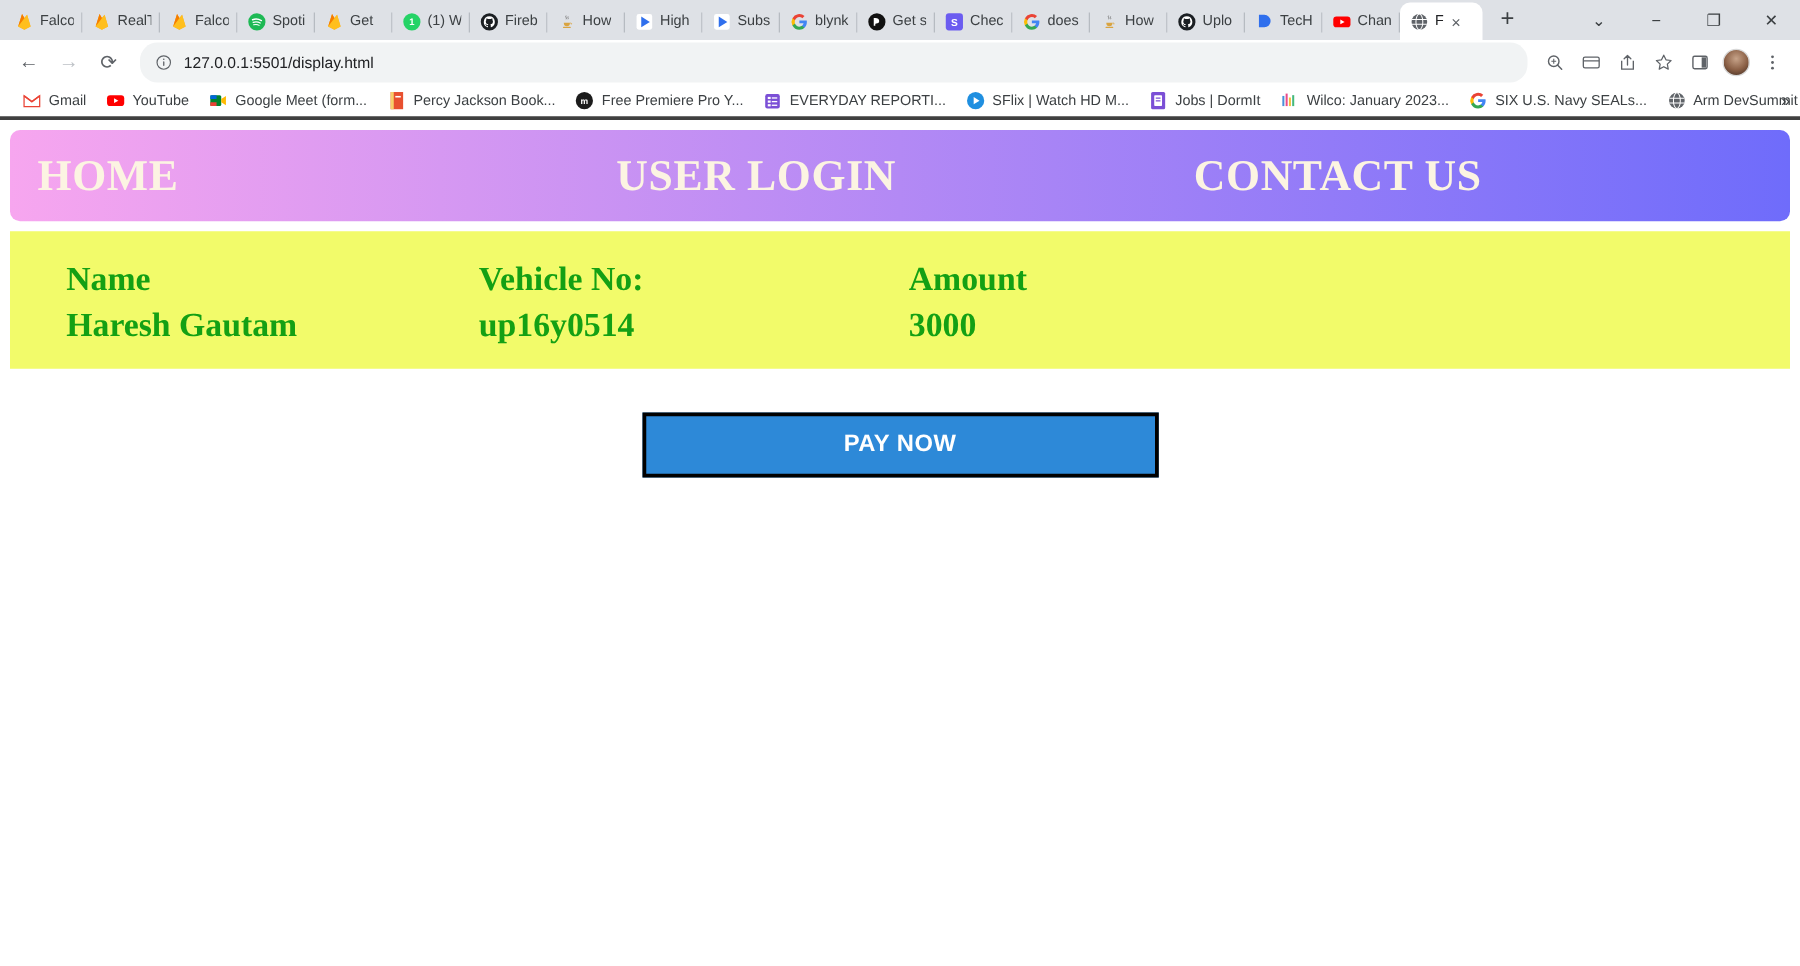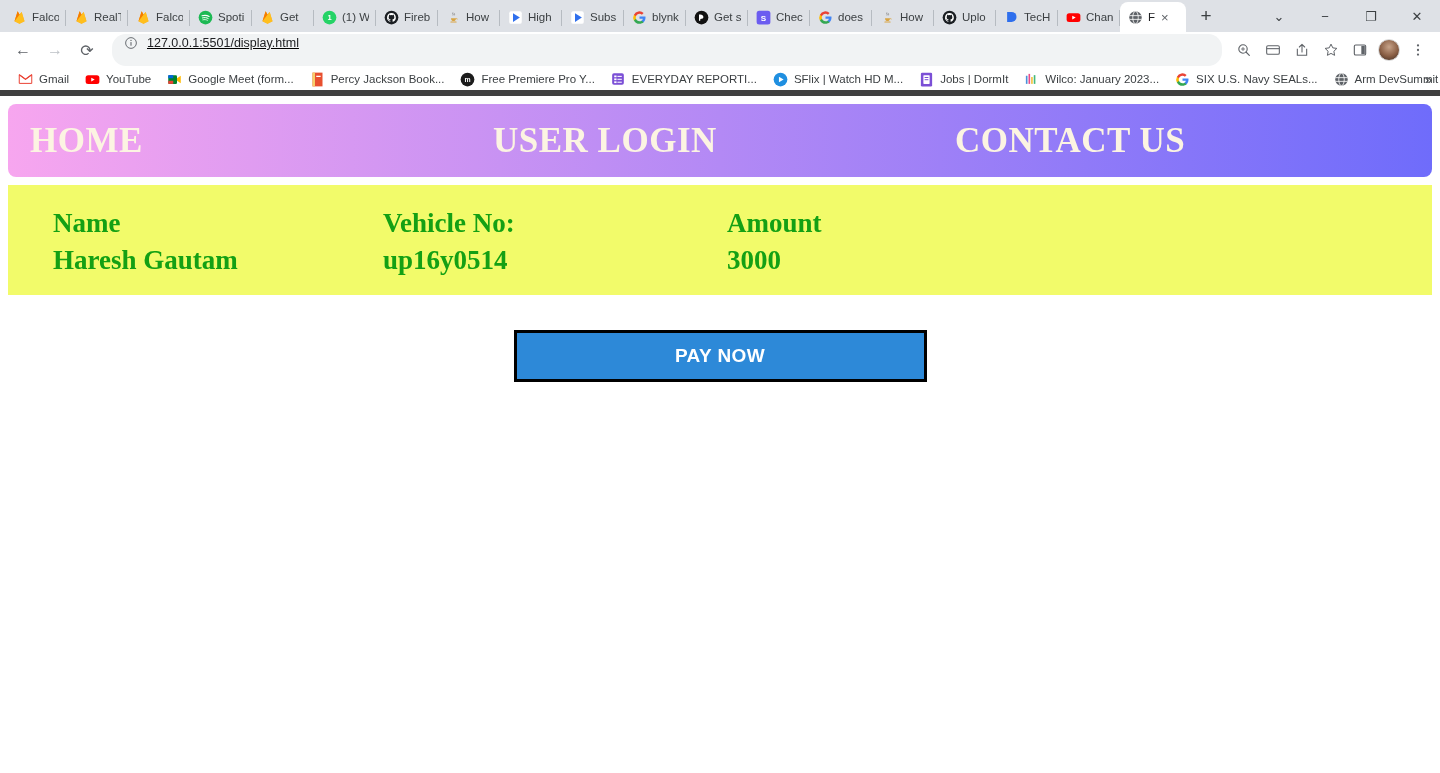--- a/index.html
+++ b/index.html
@@ -100,43 +100,42 @@
     color: #5f6368; font-size: 16px;
     border-radius: 50%;
   }
   .navbtn.dim { color: #bdc1c6; }
   .omnibox {
     flex: 1;
     height: 28px;
     background: #f1f3f4;
     border-radius: 14px;
     display: flex;
-    align-items: flex-end;
+    align-items: center;
     padding: 16px 12px;
     margin: 0 6px 0 8px;
     gap: 9px;
-    text-decoration: underline;
   }
   .omnibox .url { font-size: 12.5px; color: #202124; }
   .tb-right { display: flex; align-items: center; gap: 1px; }
   .tb-icon {
     width: 28px; height: 28px;
     display: flex; align-items: center; justify-content: center;
     color: #5f6368;
   }
   .avatar {
     width: 22px; height: 22px; border-radius: 50%;
     background: radial-gradient(circle at 50% 35%, #c7a389 0%, #8a5f45 55%, #3c2a20 100%);
     border: 1px solid #d8d8d8;
   }
 
   .bookmarks {
     height: 28px;
     background: #ffffff;
-    border-bottom: 6px solid #404040;
+    border-bottom: 3px solid #404040;
     display: flex;
     align-items: center;
     padding: 0 10px;
     gap: 0px;
     flex: none;
     position: relative;
   }
   .bm {
     display: flex; align-items: center; gap: 6px;
     padding: 0 8px; height: 22px;

